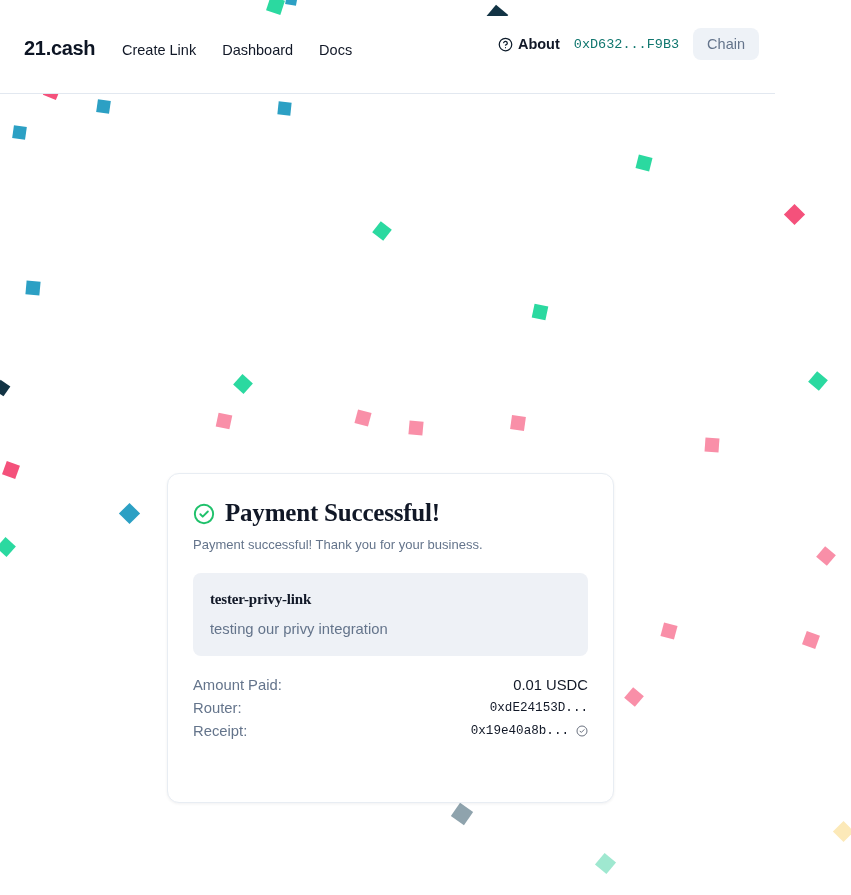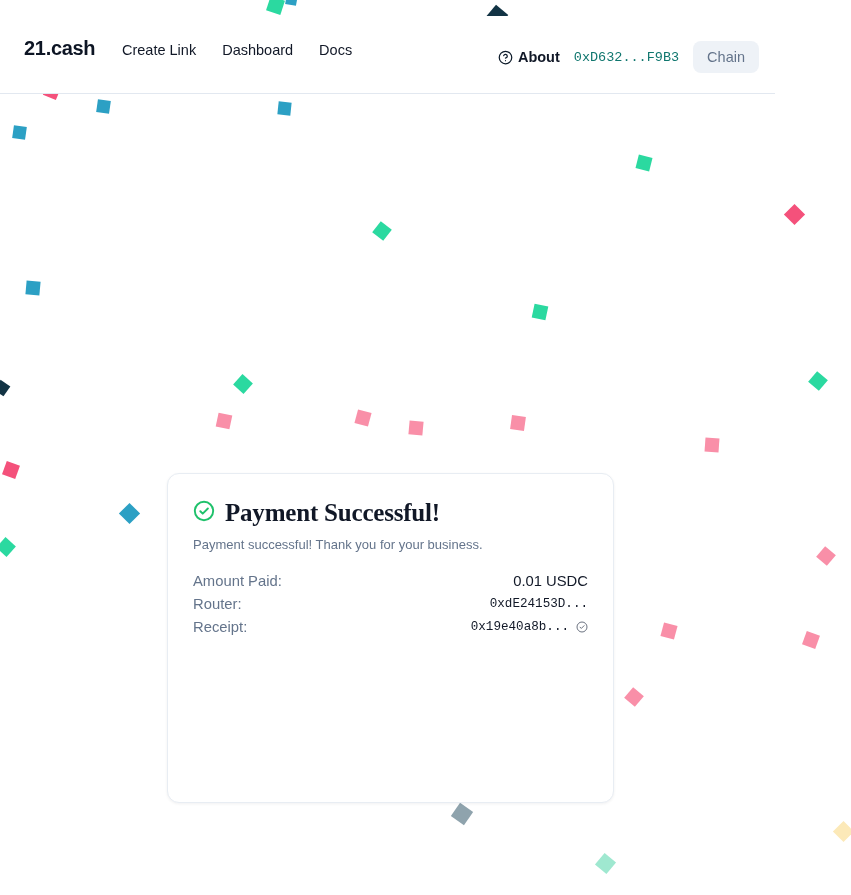--- a/index.html
+++ b/index.html
@@ -27,21 +27,21 @@
     letter-spacing:-0.3px;
   }
   #nav-left {
     position:absolute; left:122px; top:26px;
     display:flex; gap:26px;
   }
   #nav-left a {
     font-size:14.5px; color:#111827; text-decoration:none;
   }
   #nav-right {
-    position:absolute; right:16px; top:25px;
+    position:absolute; right:16px; top:12px;
     display:flex; align-items:center; gap:14px;
   }
   .about-wrap {
     display:flex; align-items:center; gap:5px;
     font-size:14.5px; color:#111827; font-weight:bold;
   }
   .q-icon {
     width:15px; height:15px; display:inline-block;
   }
   #wallet {
@@ -62,21 +62,21 @@
   #card {
     position:absolute; left:167px; top:473px;
     width:447px; height:330px;
     background:#ffffff;
     border:1px solid #e8edf3;
     border-radius:12px;
     box-shadow:0 1px 3px rgba(16,24,40,0.06);
     z-index:35;
     padding:26px 25px 22px 25px;
   }
-  #title-row { display:flex; align-items:flex-start; gap:10px; }
+  #title-row { display:flex; align-items:flex-end; gap:10px; }
   .check-circle { width:22px; height:22px; flex:0 0 22px; }
   #title {
     font-family:"Liberation Serif", serif;
     font-size:25px; font-weight:bold; color:#111827;
     letter-spacing:-0.2px; line-height:1;
   }
   #subtitle {
     margin-top:12px;
     font-size:13px; color:#64748b;
   }
@@ -183,20 +183,24 @@
       <svg width="22" height="22" viewBox="0 0 24 24" fill="none" stroke="#1FC16B" stroke-width="2.1">
         <circle cx="12" cy="12" r="10"></circle>
         <path d="M8 12.3l2.6 2.6L16.2 9.3" stroke-linecap="round" stroke-linejoin="round"></path>
       </svg>
     </span>
     <div id="title">Payment Successful!</div>
   </div>
 
   <div id="subtitle">Payment successful! Thank you for your business.</div>
 
+  <div id="linkbox">
+    <div id="link-title">tester-privy-link</div>
+    <div id="link-desc">testing our privy integration</div>
+  </div>
 
   <div id="details">
       <div class="row">
         <span class="lbl">Amount Paid:</span>
         <span class="val">0.01 USDC</span>
       </div>
       <div class="row">
         <span class="lbl">Router:</span>
         <span class="val mono">0xdE24153D...</span>
       </div>

